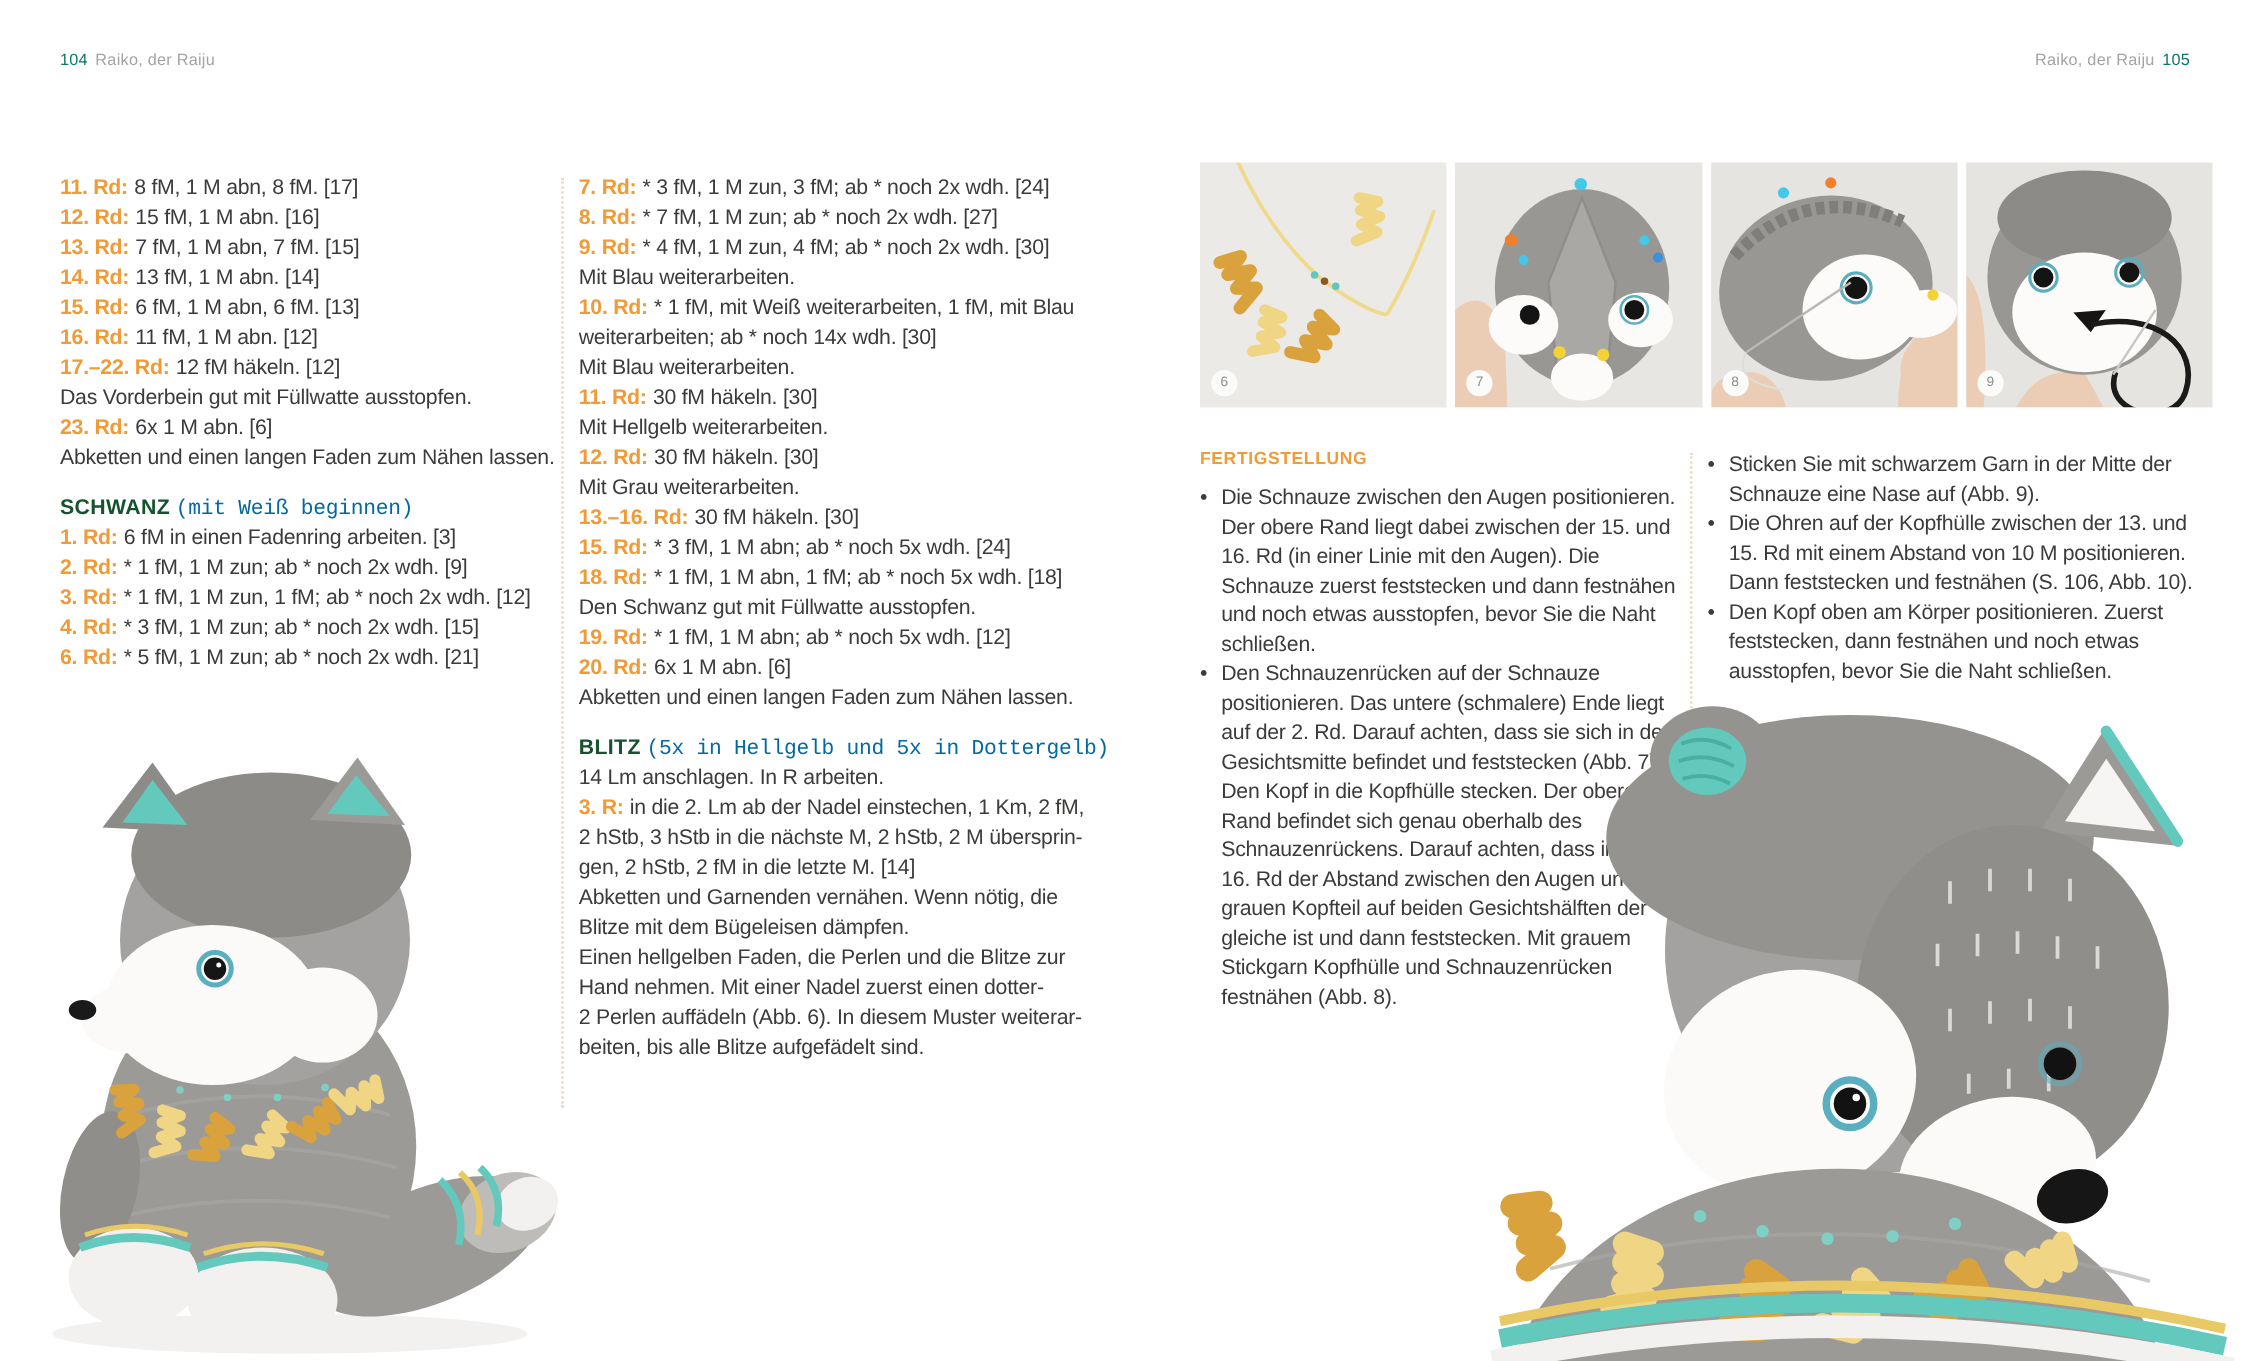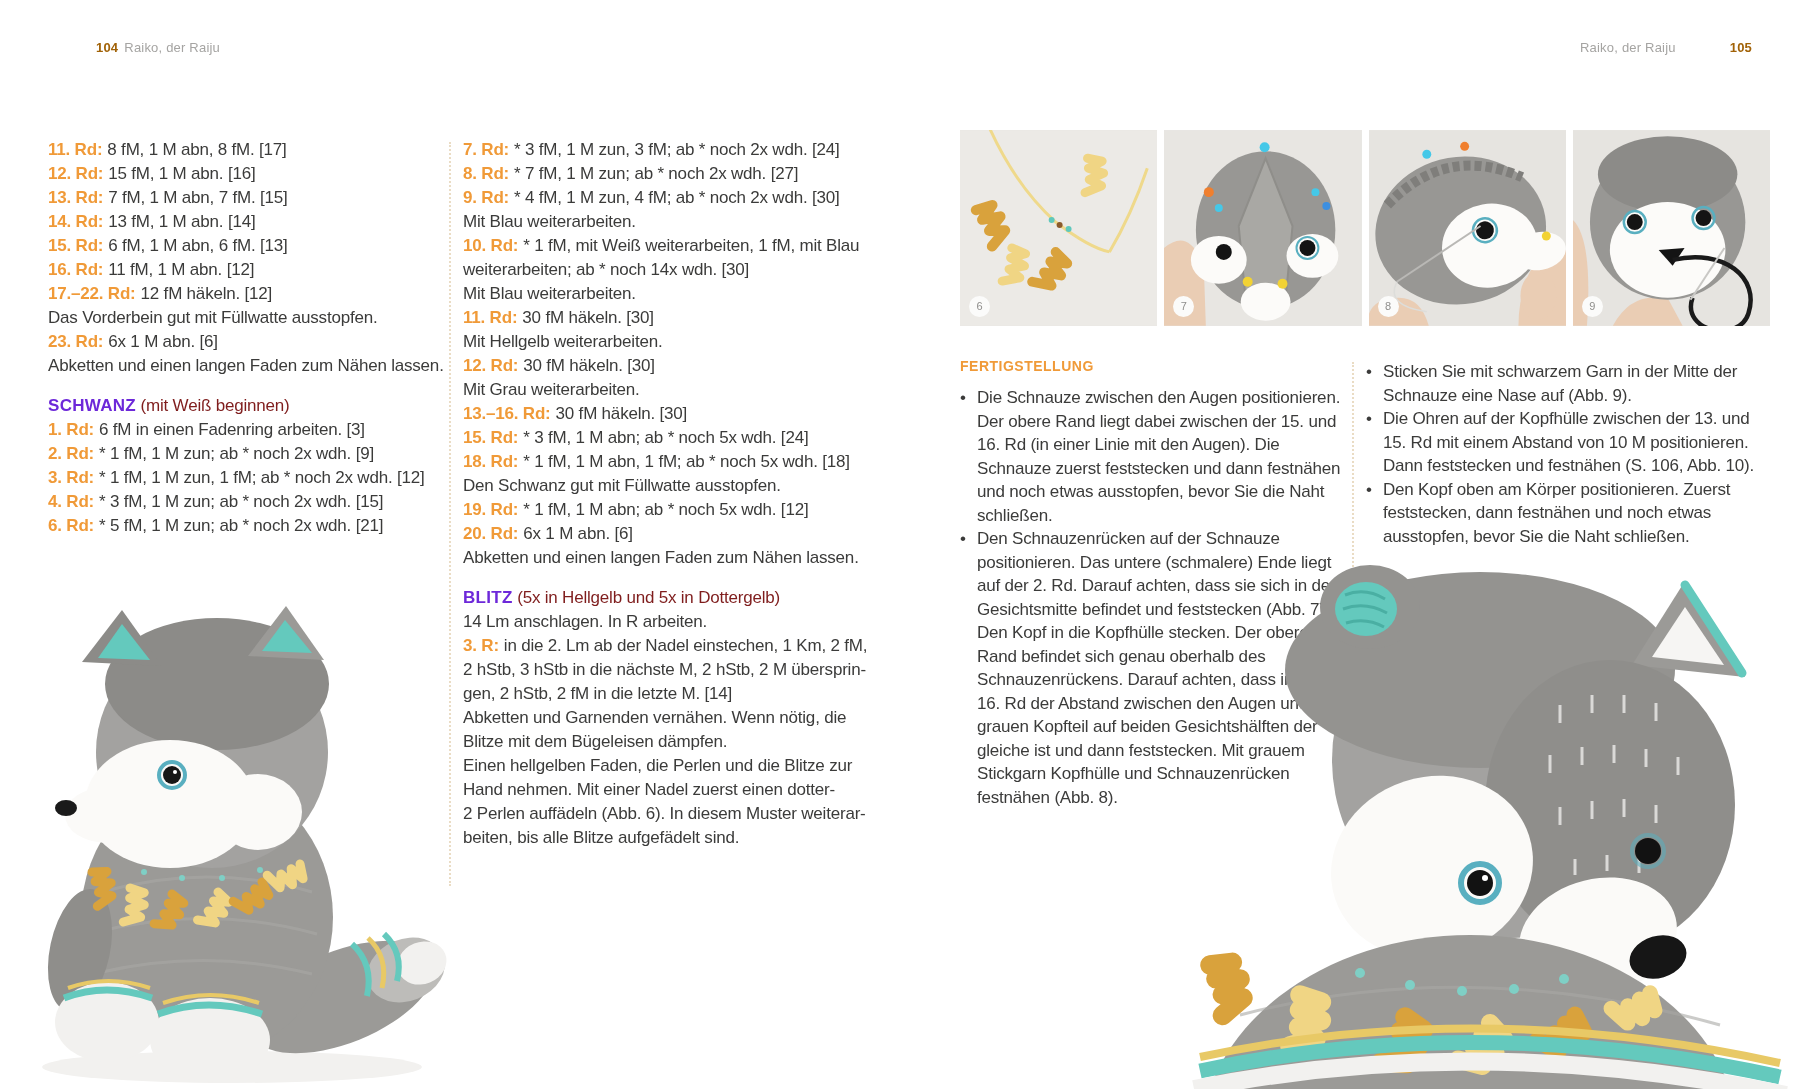--- a/index.html
+++ b/index.html
@@ -3,32 +3,32 @@
 <meta charset="utf-8">
 <style>
   html,body{margin:0;padding:0;}
   body{
     width:1800px;height:1089px;position:relative;overflow:hidden;
     background:#FFFFFF;color:#3B3B3A;
     font-family:"Liberation Sans",sans-serif;
   }
   
   .hdr{position:absolute;top:40px;font-size:13px;letter-spacing:.2px;color:#A5A4A2;white-space:nowrap;}
-  .hdr .num{color:#a16207;font-weight:bold;margin-left:48px;}
+  .hdr .num{color:#0f766e;font-weight:normal;}
   .hdr.left{left:48px;}
   .hdr.right{right:48px;text-align:right;}
   .hdr .sep{display:inline-block;width:6px;}
 
   
   .col{position:absolute;font-size:17px;line-height:24px;letter-spacing:-0.2px;}
   .line{white-space:nowrap;height:24px;}
   .line .lbl{color:#F09A38;font-weight:bold;margin-right:5px;}
   .sect{margin-top:16px;}
-  .shead .h{color:#6d28d9;font-weight:bold;letter-spacing:.3px;}
-  .shead .hs{color:#7f1d1d;}
+  .shead .h{color:#14532d;font-weight:bold;letter-spacing:.3px;}
+  .shead .hs{color:#0369a1;font-family:Liberation Mono, monospace;}
 
   .vdiv{position:absolute;width:0;border-left:2px dotted #EADCC4;}
 
   
   .photos{position:absolute;left:960px;top:130px;width:810px;height:196px;display:flex;gap:7px;}
   .photo{position:relative;flex:1 1 0;overflow:hidden;background:#E9E7E3;}
   .photo svg{display:block;width:100%;height:100%;}
   .badge{position:absolute;left:9px;bottom:9px;width:21px;height:21px;border-radius:50%;
     background:#FBFBFA;color:#8F8E8C;font-size:11px;line-height:21px;text-align:center;}
 

